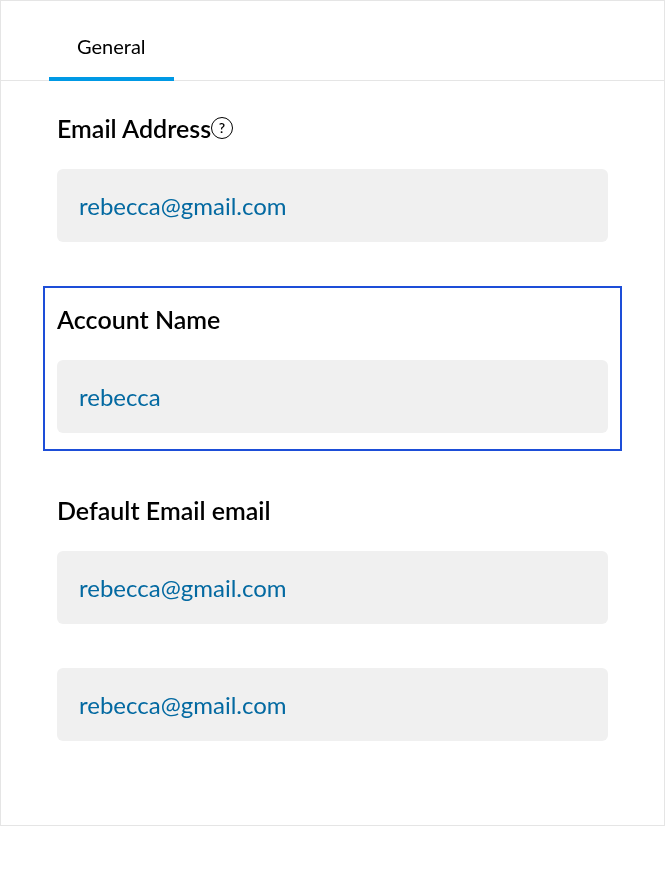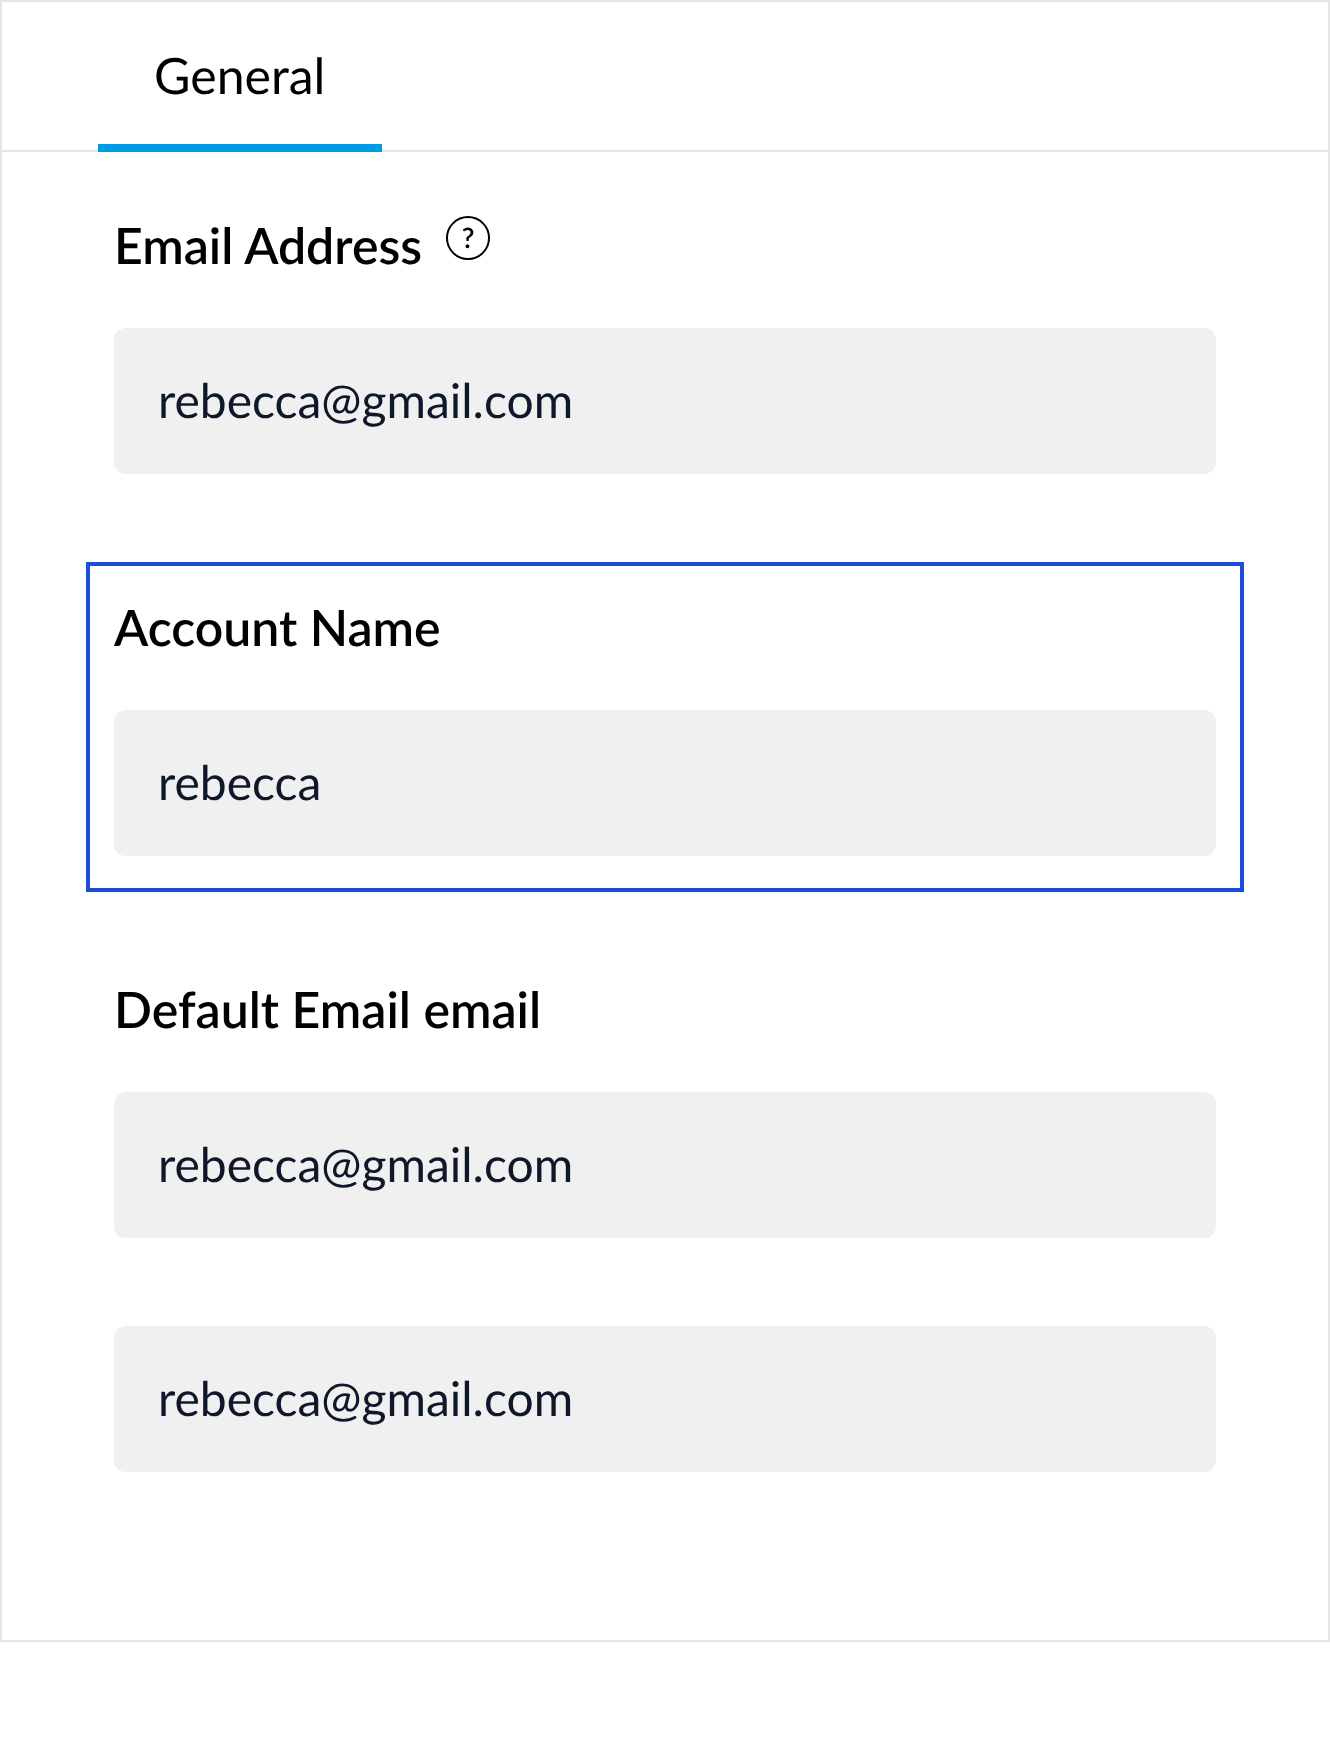--- a/index.html
+++ b/index.html
@@ -17,22 +17,22 @@
     .container {
       width: 100%;
       border: 1px solid #e5e5e5;
     }
     .tabs {
       display: flex;
       border-bottom: 1px solid #e5e5e5;
       padding: 0 40px;
     }
     .tab {
-      padding: 22px 36px 22px 36px;
-      font-size: 25px;
+      padding: 33px 36px 22px 36px;
+      font-size: 20px;
       color: #000000;
       cursor: pointer;
       position: relative;
     }
     .tab.active::after {
       content: "";
       position: absolute;
       bottom: -1px;
       left: 8px;
       right: 8px;
@@ -50,22 +50,22 @@
       padding: 16px 12px 16px 12px;
       margin-left: -14px;
       margin-right: -14px;
       margin-bottom: 44px;
     }
     .field-label {
       font-size: 25px;
       font-weight: 600;
       color: #000000;
       display: flex;
-      align-items: flex-start;
-      gap: 12px;
+      align-items: center;
+      gap: 0;
       margin-bottom: 26px;
     }
     .help-icon {
       display: inline-flex;
       align-items: center;
       justify-content: center;
       width: 22px;
       height: 22px;
       border: 1.5px solid #000000;
       border-radius: 50%;
@@ -74,21 +74,21 @@
       line-height: 1;
       cursor: pointer;
     }
     .field-input {
       width: 100%;
       background: #f0f0f0;
       border: none;
       border-radius: 6px;
       padding: 22px 22px;
       font-size: 24px;
-      color: #0f172a;
+      color: #0369a1;
       font-family: inherit;
     }
   </style>
 </head>
 <body>
 
 <div class="container">
 
   <div class="tabs">
     <div class="tab active">

